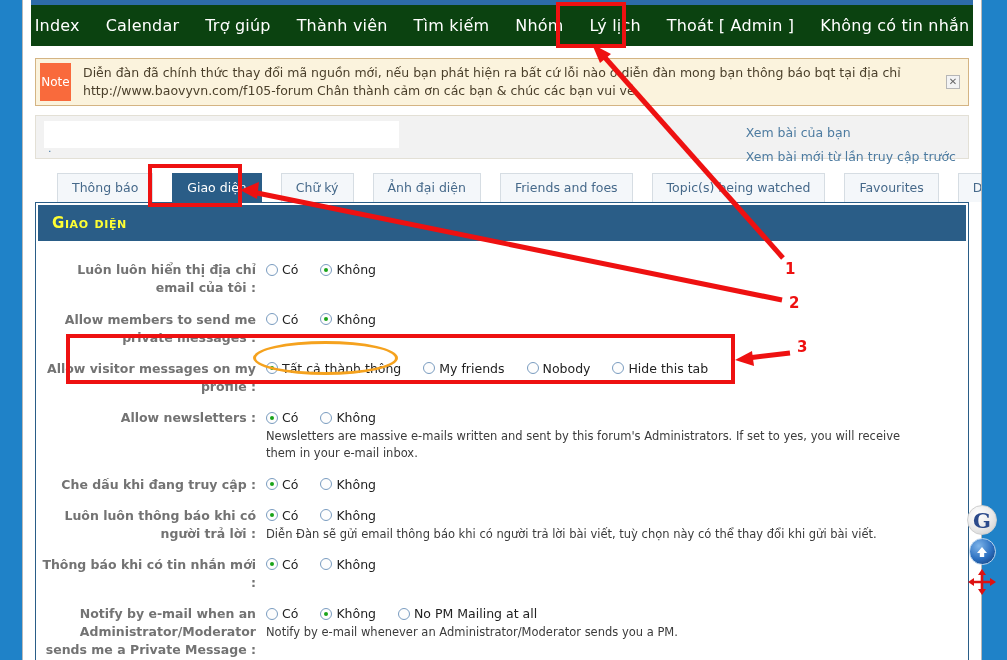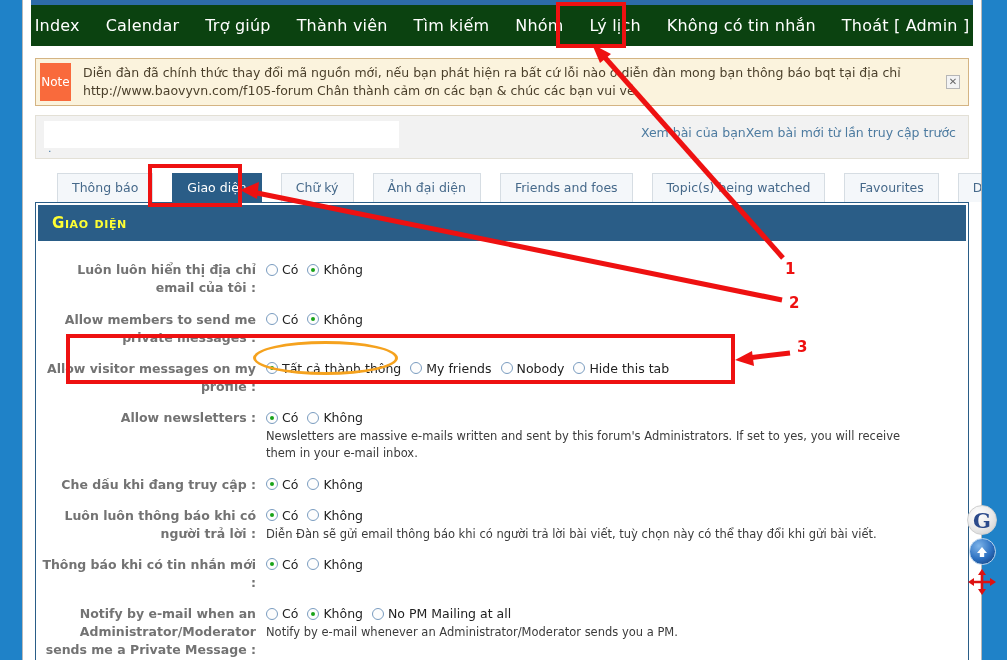--- a/index.html
+++ b/index.html
@@ -93,24 +93,25 @@
   .searchbox {
     width: 355px; height: 27px;
     background: #ffffff;
     border: 1px solid #ffffff;
     font-size: 12px; color: #333;
     padding: 3px 5px;
   }
   .searchrow .dot { position:absolute; left: 12px; bottom: 3px; color:#4a7ea8; font-size:11px; }
   .toplinks {
     margin-left: auto;
-    display: flex; 
+    display: flex; gap: 9px;
     font-size: 12.5px;
     padding-top: 4px;
     padding-right: 4px;
+    flex-direction: column;
   }
   .toplinks a { color: #4d7ba0; text-decoration: none; white-space: nowrap; }
 
   
   .tabs {
     margin: 14px 12px 0 34px;
     display: flex;
     gap: 19px;
     align-items: flex-end;
   }
@@ -149,21 +150,21 @@
   .flabel {
     width: 230px;
     text-align: right;
     padding-right: 10px;
     font-size: 12.5px;
     font-weight: bold;
     color: #737373;
     line-height: 1.45;
   }
   .fctl { flex: 1; padding-top: 1px; }
-  .radios { display: flex; align-items: center; gap: 1px; flex-wrap: wrap; }
+  .radios { display: flex; align-items: center; gap: 14px; flex-wrap: wrap; }
   .ropt { display: inline-flex; align-items: center; gap: 4px; margin-right: 8px; }
   .radio {
     width: 12px; height: 12px; border-radius: 50%;
     border: 1px solid #7a9cc0; background: #fdfdfd;
     display: inline-block; position: relative; flex: none;
   }
   .radio.on::after {
     content: ""; position: absolute;
     left: 3px; top: 3px; width: 4px; height: 4px;
     border-radius: 50%; background: #19a319;
@@ -213,22 +214,22 @@
     <div class="top-strip"></div>
 
     <div class="navbar">
       <a href="#">Index</a>
       <a href="#">Calendar</a>
       <a href="#">Trợ giúp</a>
       <a href="#">Thành viên</a>
       <a href="#">Tìm kiếm</a>
       <a href="#">Nhóm</a>
       <a href="#">Lý lịch</a>
+      <a href="#">Thoát [ Admin ]</a>
       <a href="#">Không có tin nhắn</a>
-      <a href="#">Thoát [ Admin ]</a>
     </div>
 
     <div class="notewrap">
       <div class="notebar">
         <div class="note-badge">Note</div>
         <div class="note-text">
           <div>Diễn đàn đã chính thức thay đổi mã nguồn mới, nếu bạn phát hiện ra bất cứ lỗi nào ở diễn đàn mong bạn thông báo bqt tại địa chỉ</div>
           <div>http://www.baovyvn.com/f105-forum Chân thành cảm ơn các bạn &amp; chúc các bạn vui vẻ</div>
         </div>
         <div class="note-close">✕</div>

